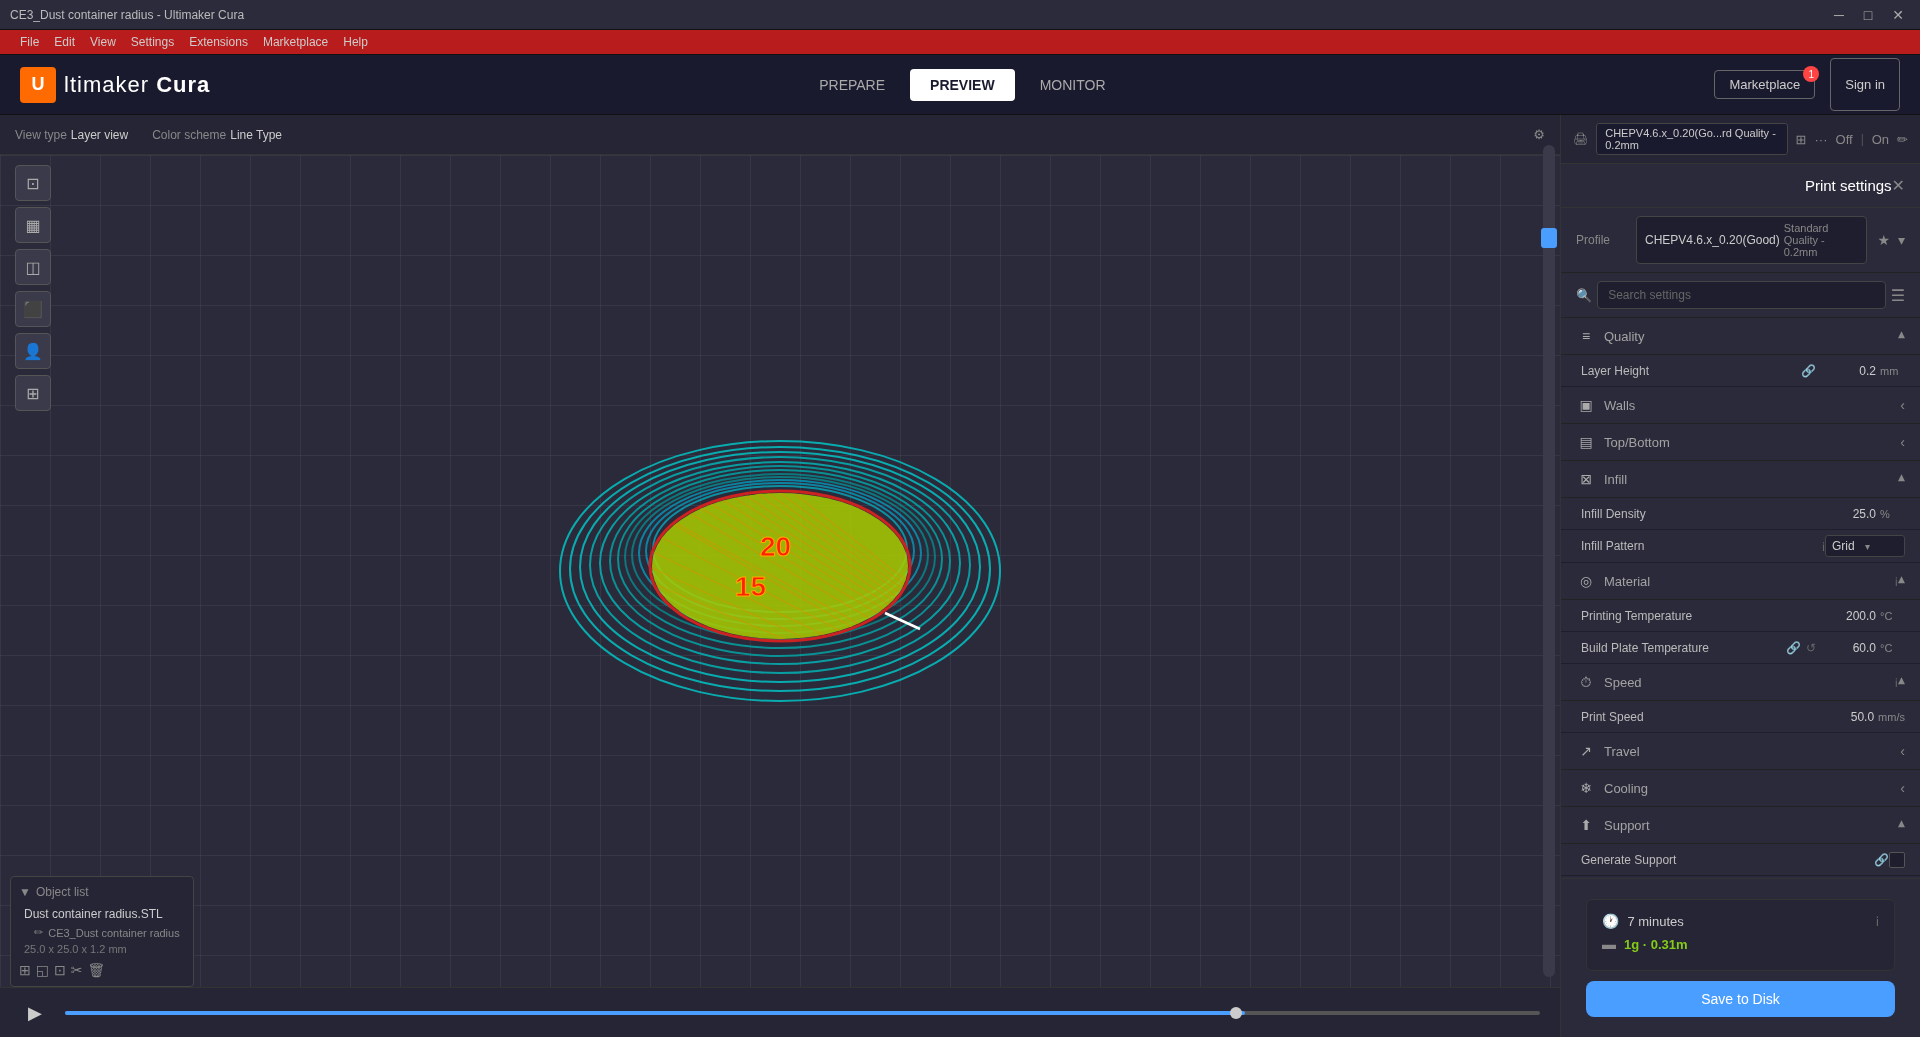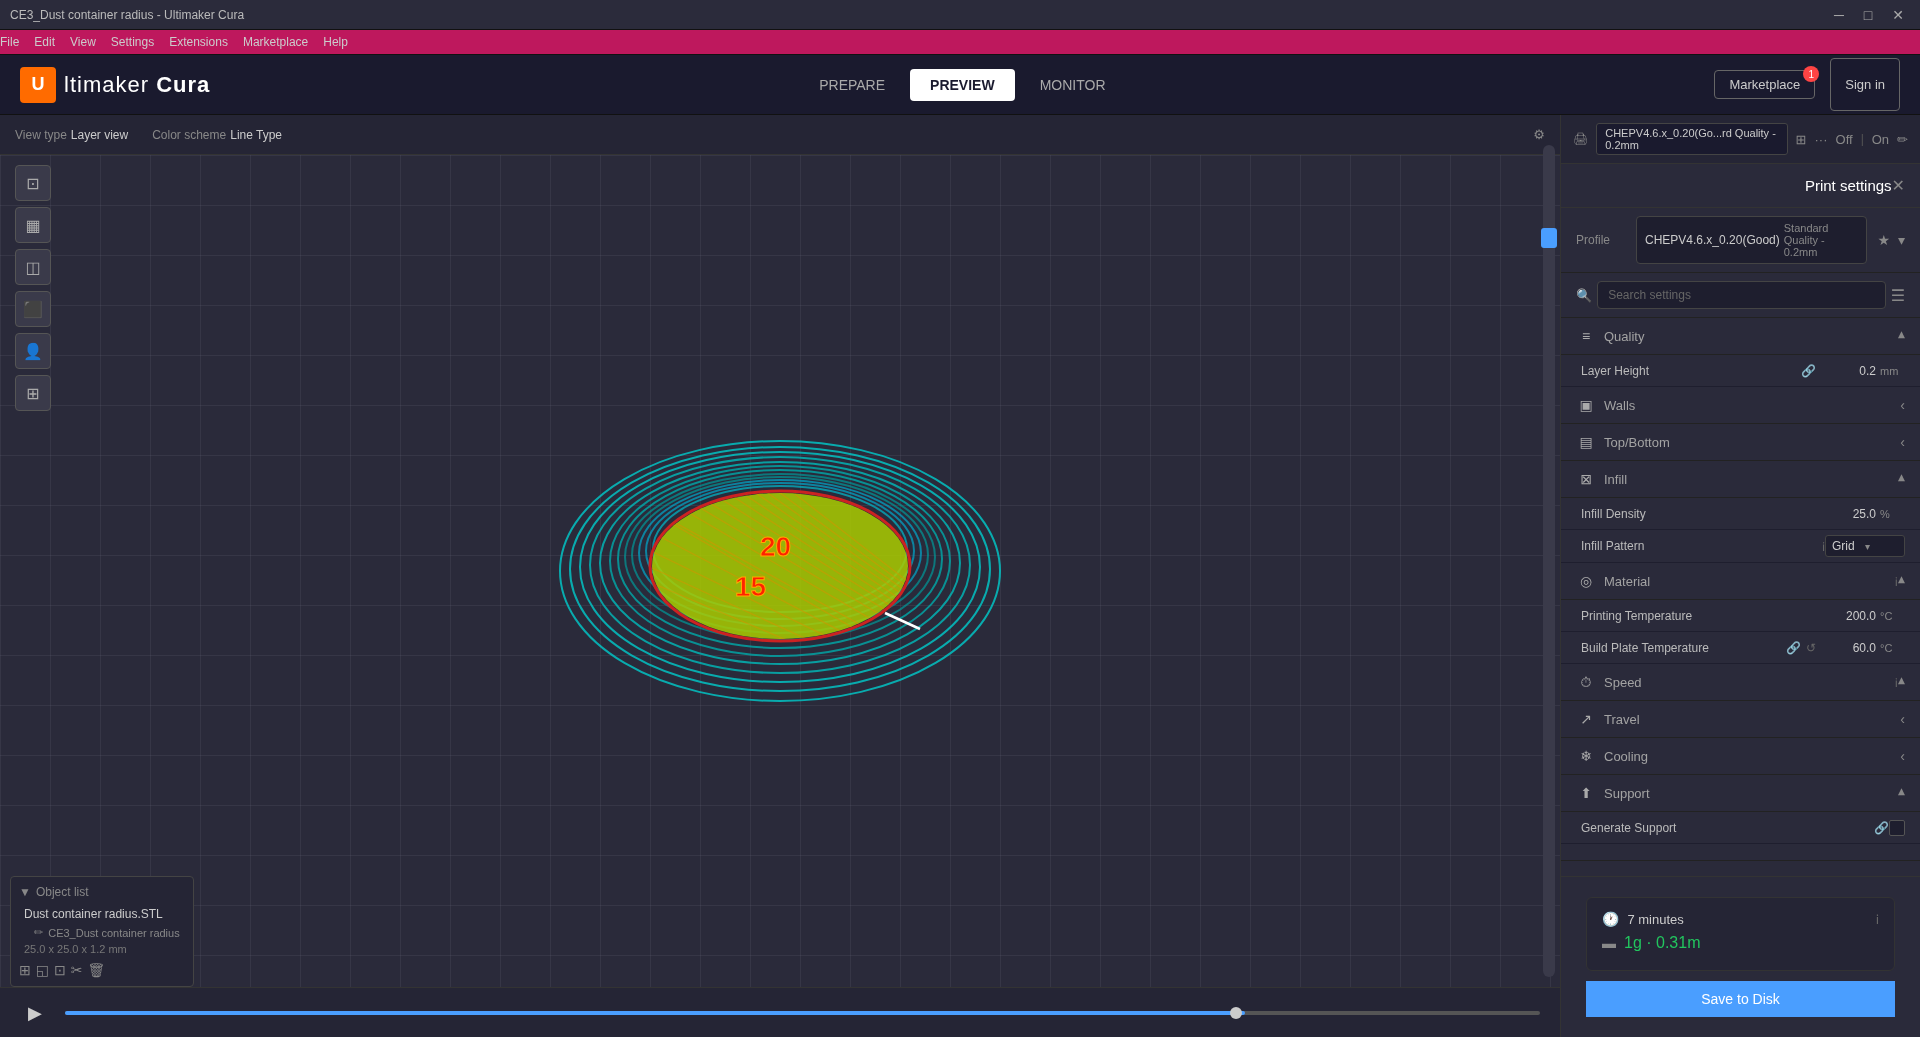--- a/index.html
+++ b/index.html
@@ -5,21 +5,21 @@
     * { margin: 0; padding: 0; box-sizing: border-box; }
     body { width: 1920px; height: 1037px; overflow: hidden; background: #1a1a2e; font-family: 'Segoe UI', Arial, sans-serif; font-size: 13px; color: #ccc; }
 
     
     #titlebar { background: #2b2b3b; height: 30px; display: flex; align-items: center; padding: 0 10px; justify-content: space-between; border-bottom: 1px solid #111; }
     #titlebar .title { color: #bbb; font-size: 12px; }
     #titlebar .controls { display: flex; gap: 8px; }
     #titlebar .controls span { cursor: pointer; color: #aaa; font-size: 14px; padding: 2px 6px; }
 
     
-    #menubar { background: #be185d; height: 25px; display: flex; align-items: center; padding: 0 0; gap: 15px; border-bottom: 1px solid #111; }
+    #menubar { background: #b91c1c; height: 25px; display: flex; align-items: center; padding: 0 20px; gap: 15px; border-bottom: 1px solid #111; }
     #menubar span { color: #ccc; font-size: 12px; cursor: pointer; }
 
     
     #topnav { background: #1a1a2e; height: 60px; display: flex; align-items: center; justify-content: space-between; padding: 0 20px; border-bottom: 1px solid #111; }
     #topnav .logo { display: flex; align-items: center; gap: 8px; }
     #topnav .logo .logo-icon { width: 36px; height: 36px; background: #ff6b00; border-radius: 4px; display: flex; align-items: center; justify-content: center; color: white; font-weight: bold; font-size: 18px; }
     #topnav .logo .logo-text { color: white; font-size: 22px; font-weight: 300; letter-spacing: 1px; }
     #topnav .logo .logo-text span { font-weight: 700; }
     #topnav .nav-tabs { display: flex; gap: 5px; }
     #topnav .nav-tab { padding: 8px 20px; color: #aaa; cursor: pointer; border-radius: 4px; font-size: 14px; }
@@ -112,23 +112,23 @@
 
     .select-wrapper { display: flex; align-items: center; background: #1e1e2e; border: 1px solid #444; border-radius: 3px; padding: 3px 6px; cursor: pointer; min-width: 80px; }
     .select-wrapper span { flex: 1; color: #ccc; font-size: 12px; }
     .select-wrapper .arrow { color: #888; font-size: 10px; }
 
     .checkbox { width: 16px; height: 16px; border: 1px solid #555; border-radius: 2px; background: #1e1e2e; cursor: pointer; }
     #print-info-panel { background: #252535; border: 1px solid #333; border-radius: 6px; padding: 12px 15px; margin: 10px; }
     #print-info-panel .pi-row { display: flex; align-items: center; gap: 8px; margin-bottom: 6px; }
     #print-info-panel .pi-icon { color: #888; font-size: 14px; }
     #print-info-panel .pi-label { color: #ccc; font-size: 13px; }
-    #print-info-panel .pi-sub { color: #22c55e; font-size: 16px; }
+    #print-info-panel .pi-sub { color: #84cc16; font-size: 13px; font-weight: bold; }
     #print-info-panel .pi-info { margin-left: auto; color: #666; cursor: pointer; }
-    #save-btn { background: #4a9eff; color: white; border: none; border-radius: 0; padding: 10px; width: calc(100% - 20px); margin: 0 10px 10px; cursor: pointer; font-size: 14px; font-weight: 500; }
+    #save-btn { background: #4a9eff; color: white; border: none; border-radius: 8px; padding: 10px; width: calc(100% - 20px); margin: 0 10px 10px; cursor: pointer; font-size: 14px; font-weight: 500; }
 
     
     #panel-topbar { background: #252535; border-bottom: 1px solid #333; padding: 8px 12px; display: flex; align-items: center; gap: 8px; font-size: 12px; color: #888; }
     #panel-topbar .profile-chip { background: #1a1a2e; border: 1px solid #444; border-radius: 3px; padding: 3px 8px; color: #ccc; display: flex; align-items: center; gap: 6px; cursor: pointer; font-size: 11px; }
     #panel-topbar .on-badge { color: #88cc88; margin-left: auto; }
     #panel-topbar .tb-icons { display: flex; gap: 8px; align-items: center; }
     #panel-topbar .tb-icon { cursor: pointer; color: #888; font-size: 13px; }
 
     
     #model-svg { position: absolute; top: 50%; left: 50%; transform: translate(-50%, -50%); }
@@ -397,20 +397,25 @@
       </div>
 
       <div class="section-header expanded">
         <div class="section-icon">⏱</div>
         <span class="section-name">Speed</span>
         <div class="setting-icons" style="margin-left:4px;">
           <span>ℹ</span>
         </div>
         <span class="section-toggle">▾</span>
       </div>
+      <div class="setting-row">
+        <span class="setting-label">Print Speed</span>
+        <span class="setting-value">50.0</span>
+        <span class="setting-unit">mm/s</span>
+      </div>
 
       <div class="section-header">
         <div class="section-icon">↗</div>
         <span class="section-name">Travel</span>
         <span class="section-toggle">‹</span>
       </div>
 
       <div class="section-header">
         <div class="section-icon">❄</div>
         <span class="section-name">Cooling</span>

